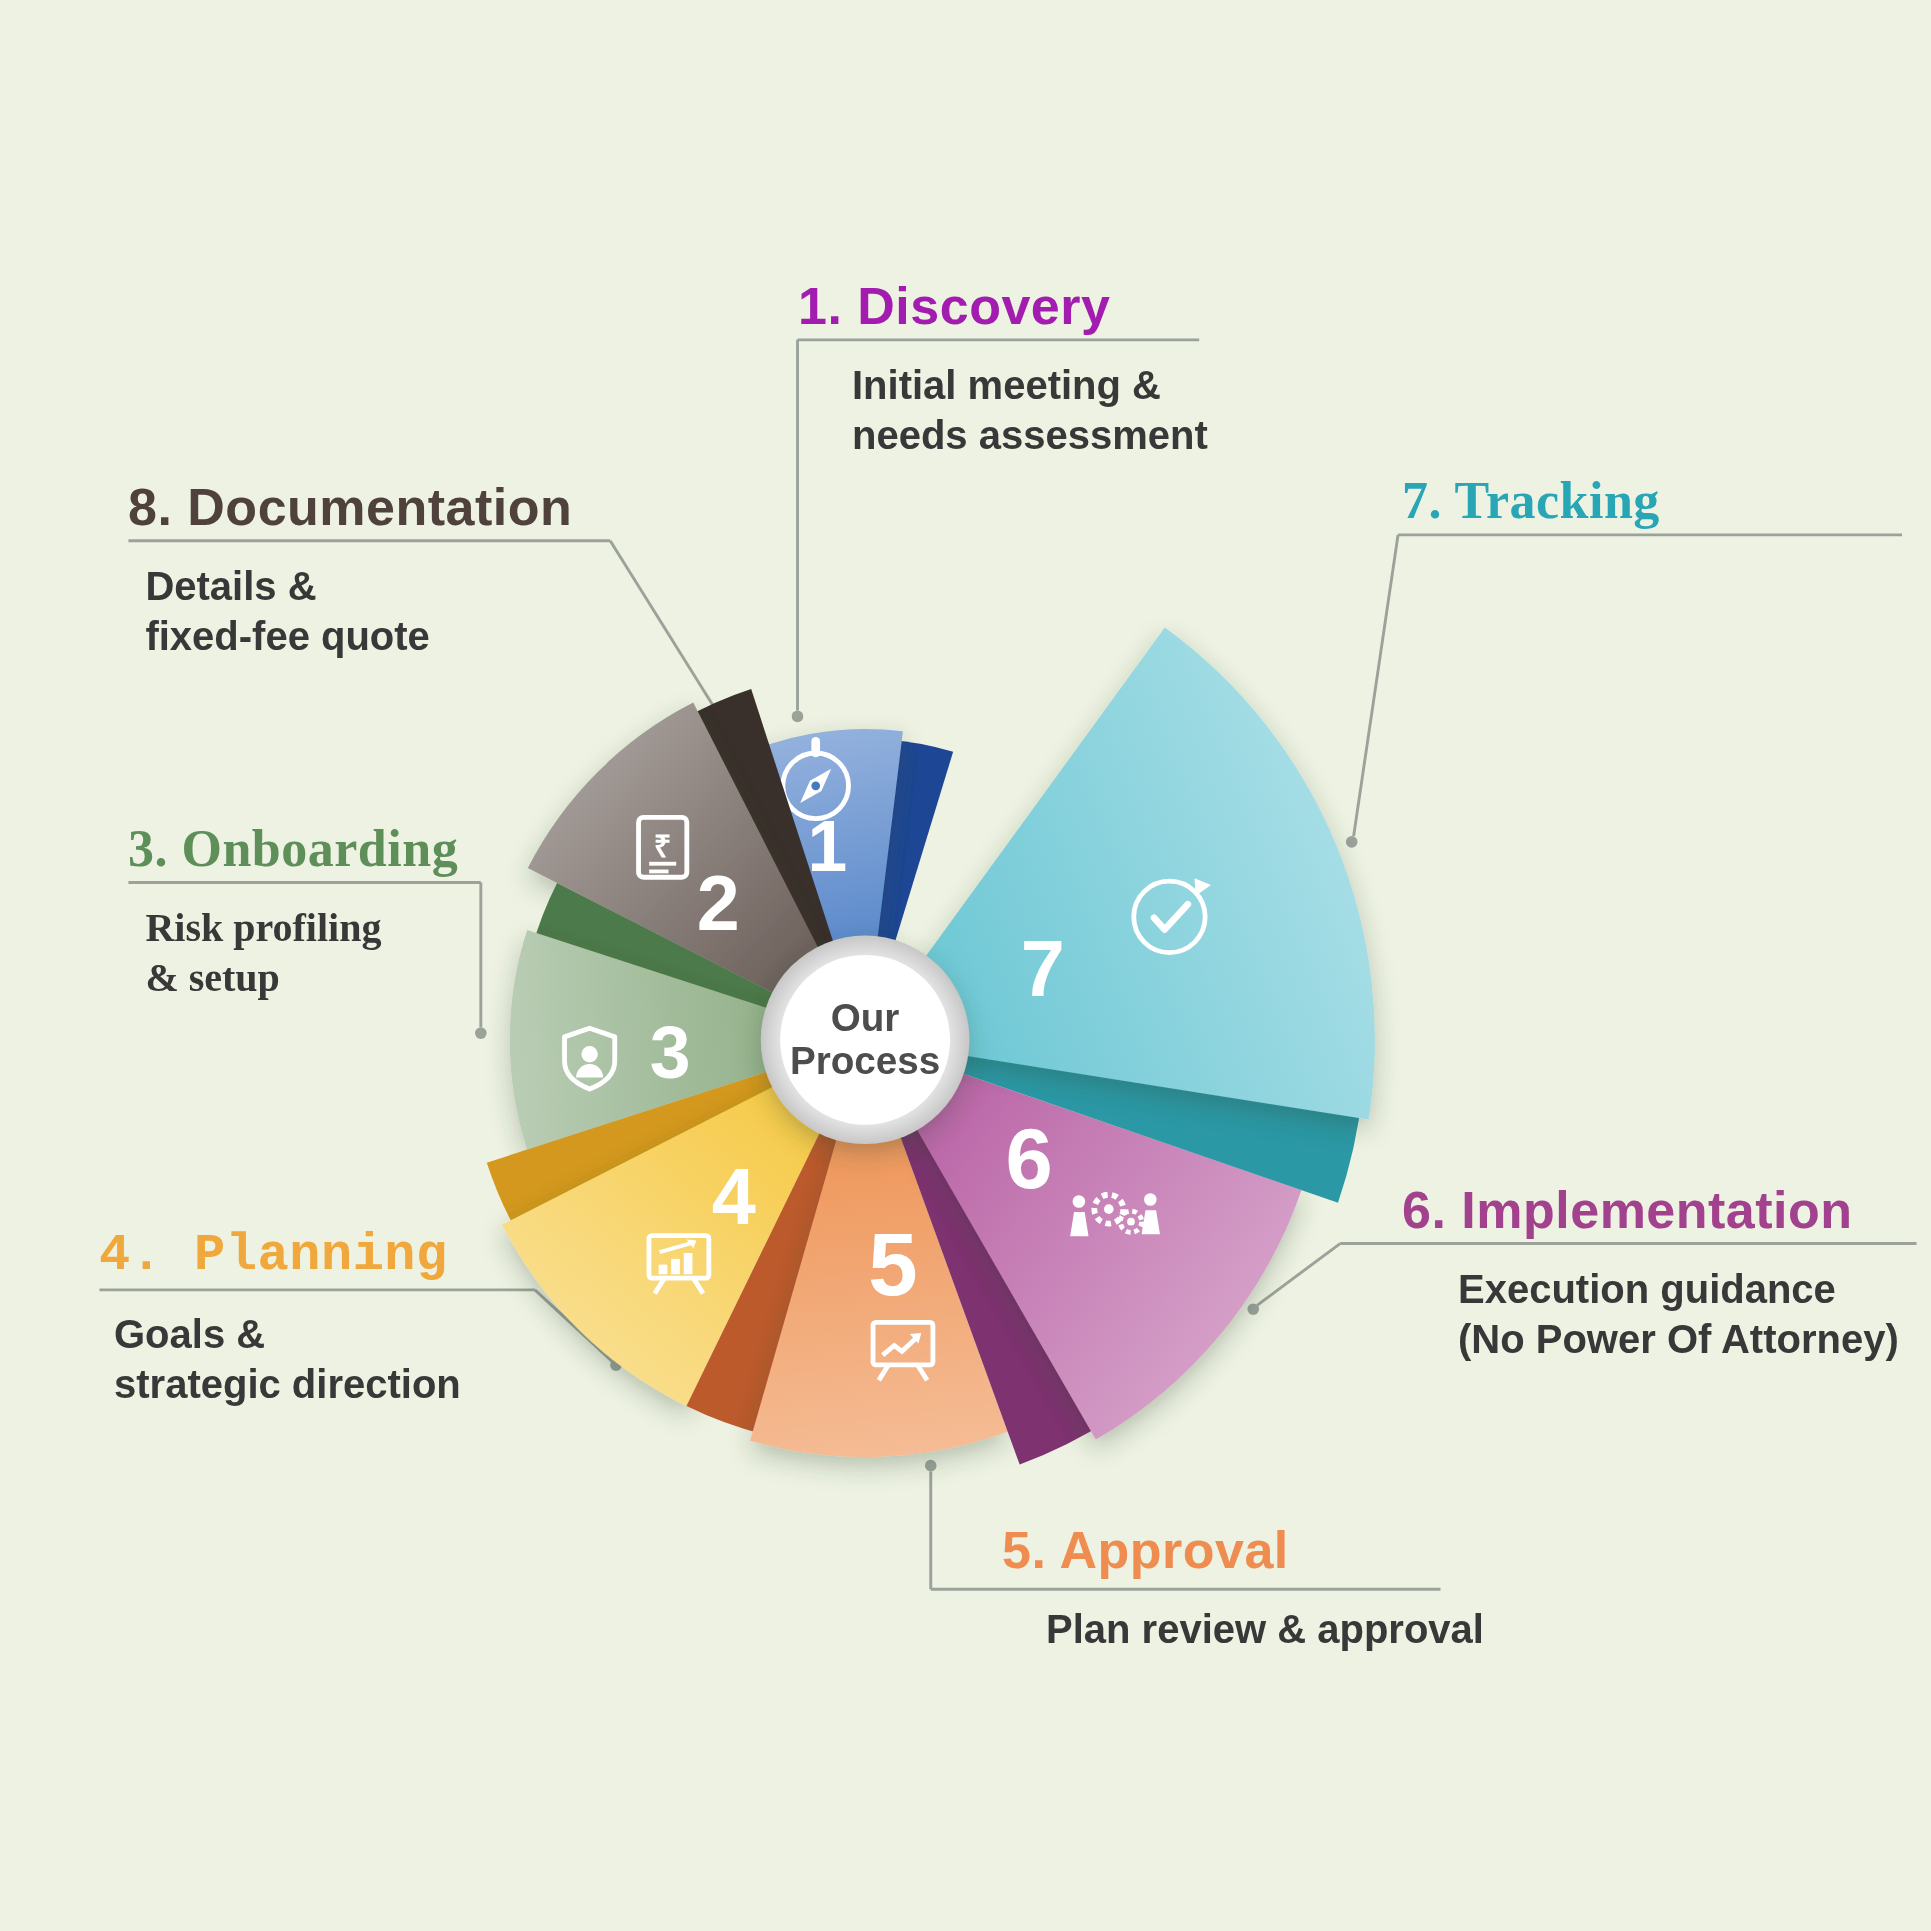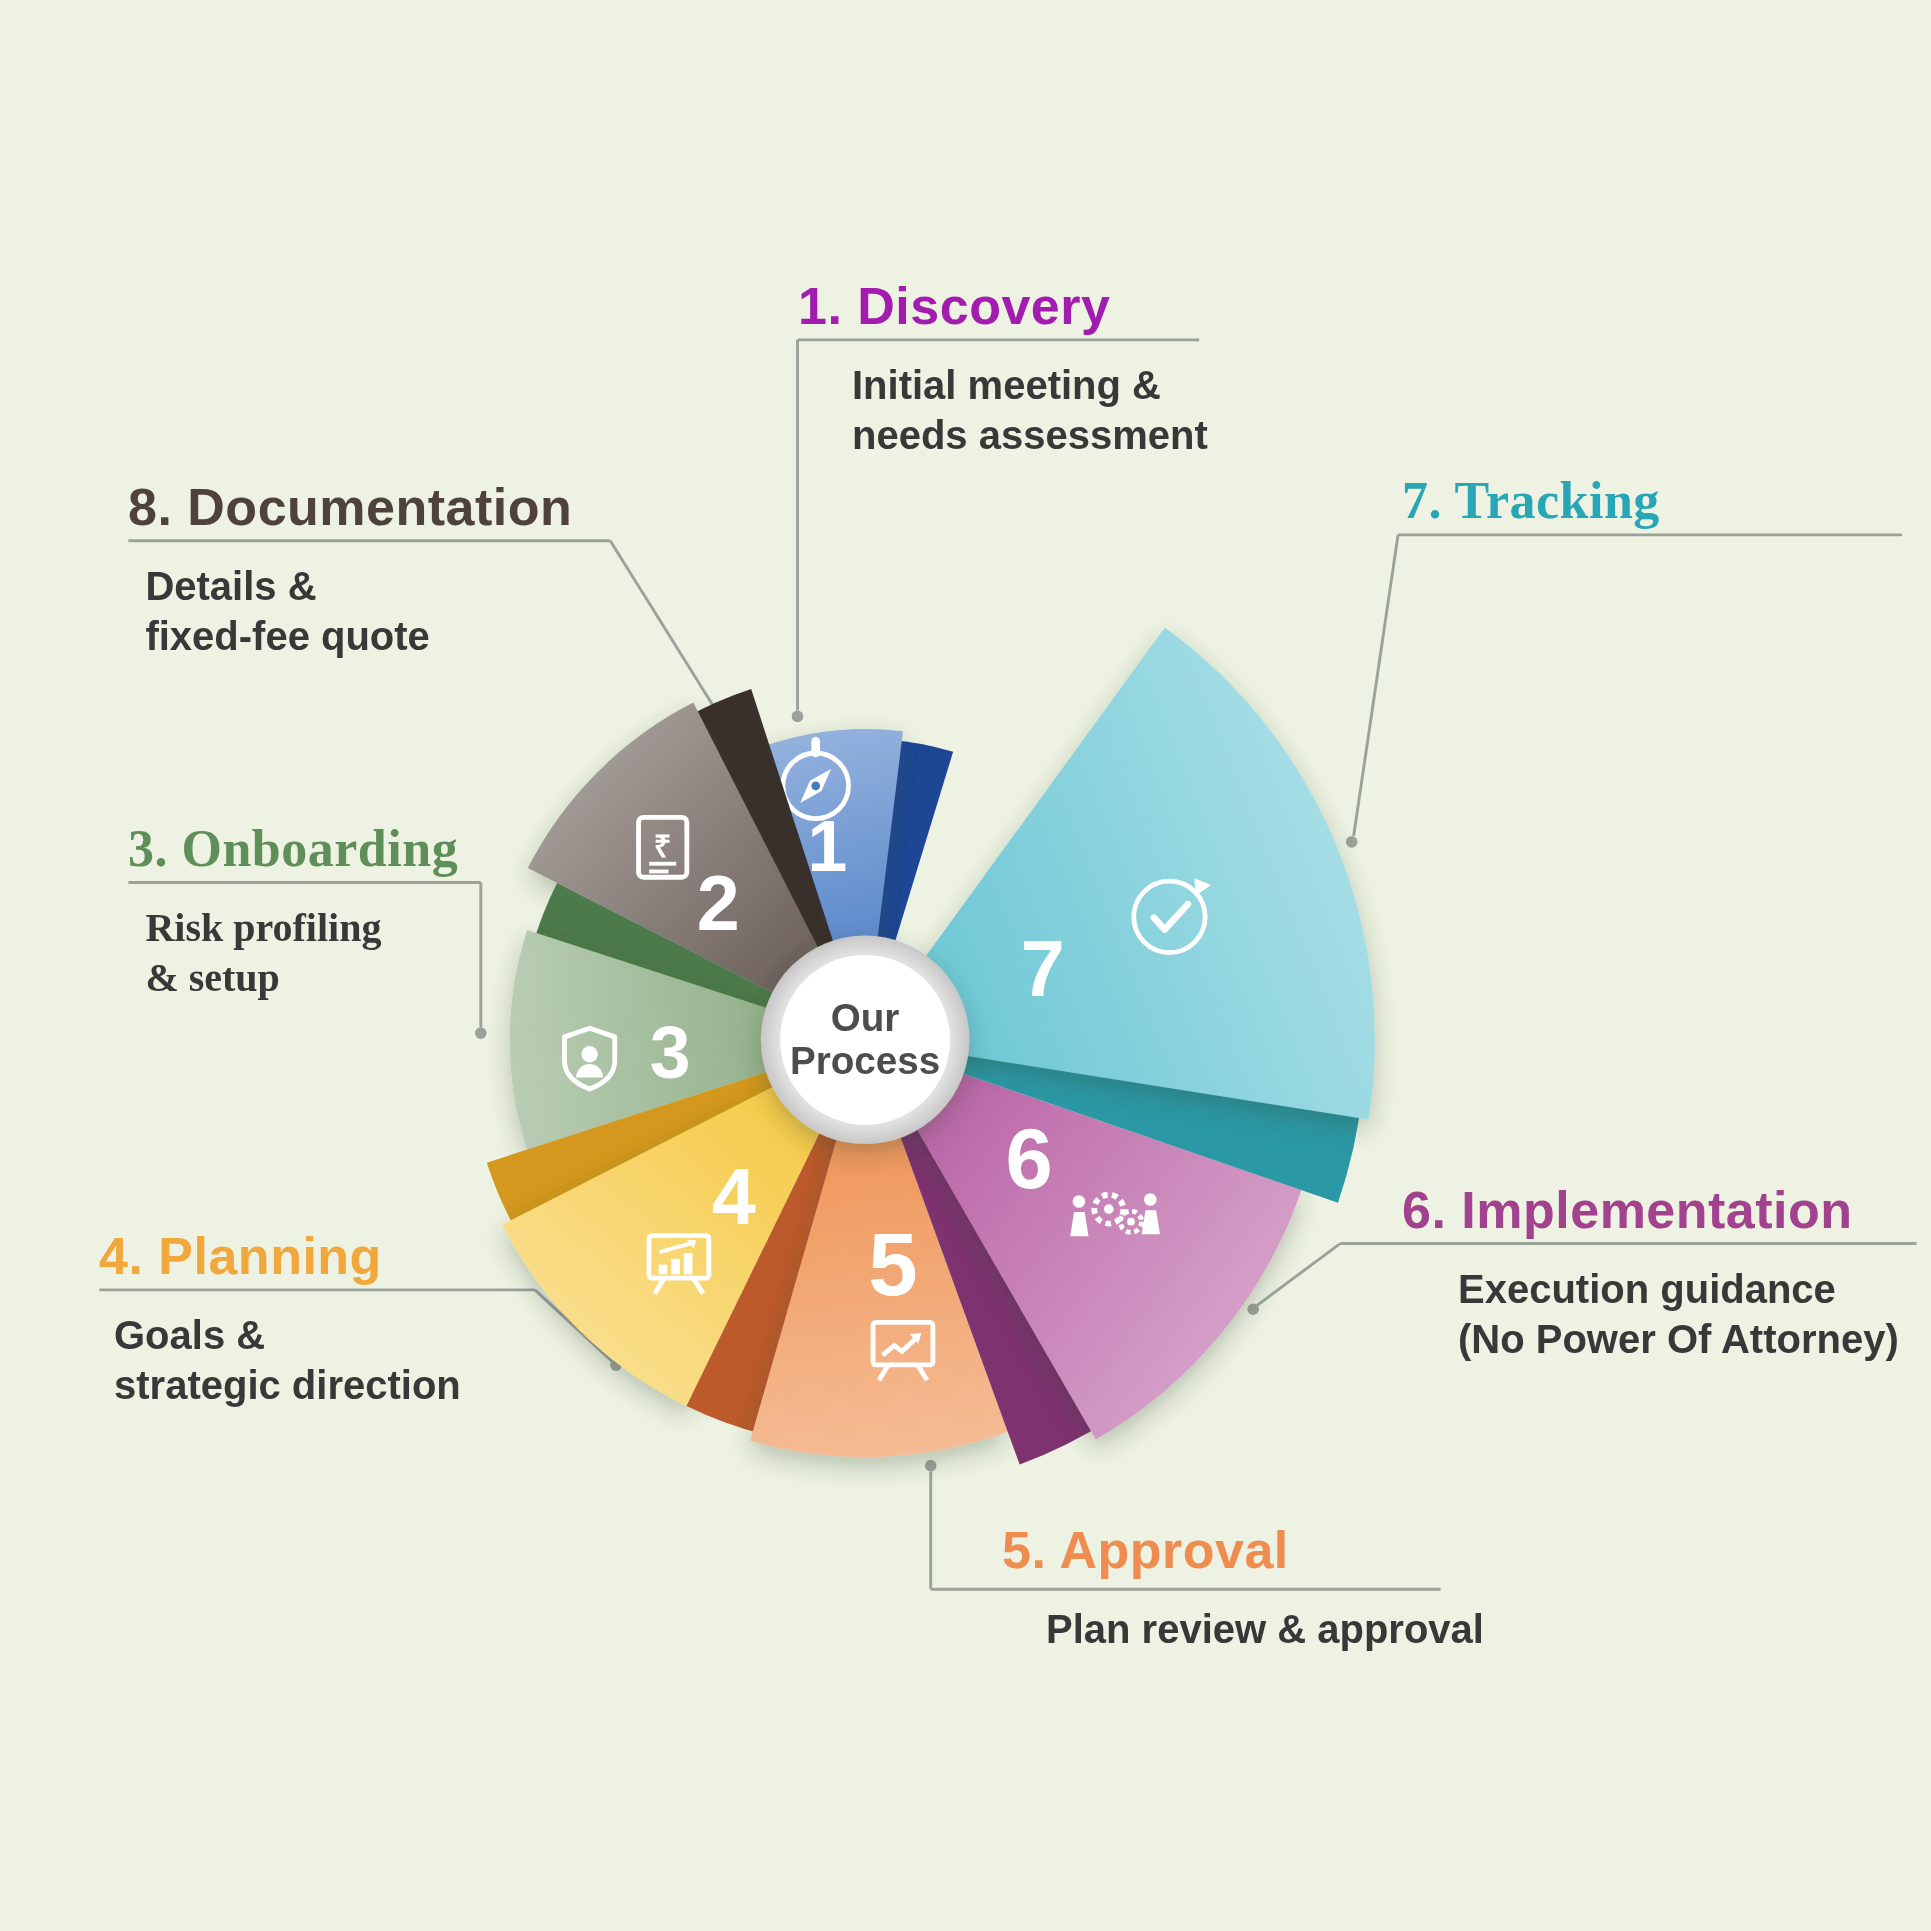--- a/index.html
+++ b/index.html
@@ -194,21 +194,21 @@
     <h2 style="color: rgb(79, 66, 61);">8. Documentation</h2>
     <p>Details &amp;
 fixed-fee quote</p>
   </div>
   <div class="label lb3">
     <h2 style="color: rgb(95, 143, 88);">3. Onboarding</h2>
     <p>Risk profiling
 &amp; setup</p>
   </div>
   <div class="label lb4">
-    <h2 style="color: rgb(240, 167, 59);">4. Planning</h2>
+    <h2 style="color: rgb(240, 167, 59); font-family: Liberation Mono, monospace;">4. Planning</h2>
     <p>Goals &amp;
 strategic direction</p>
   </div>
   <div class="label lb5">
     <h2 style="color: rgb(239, 140, 79);">5. Approval</h2>
     <p>Plan review &amp; approval</p>
   </div>
   <div class="label lb6">
     <h2 style="color: rgb(162, 65, 142);">6. Implementation</h2>
     <p>Execution guidance

